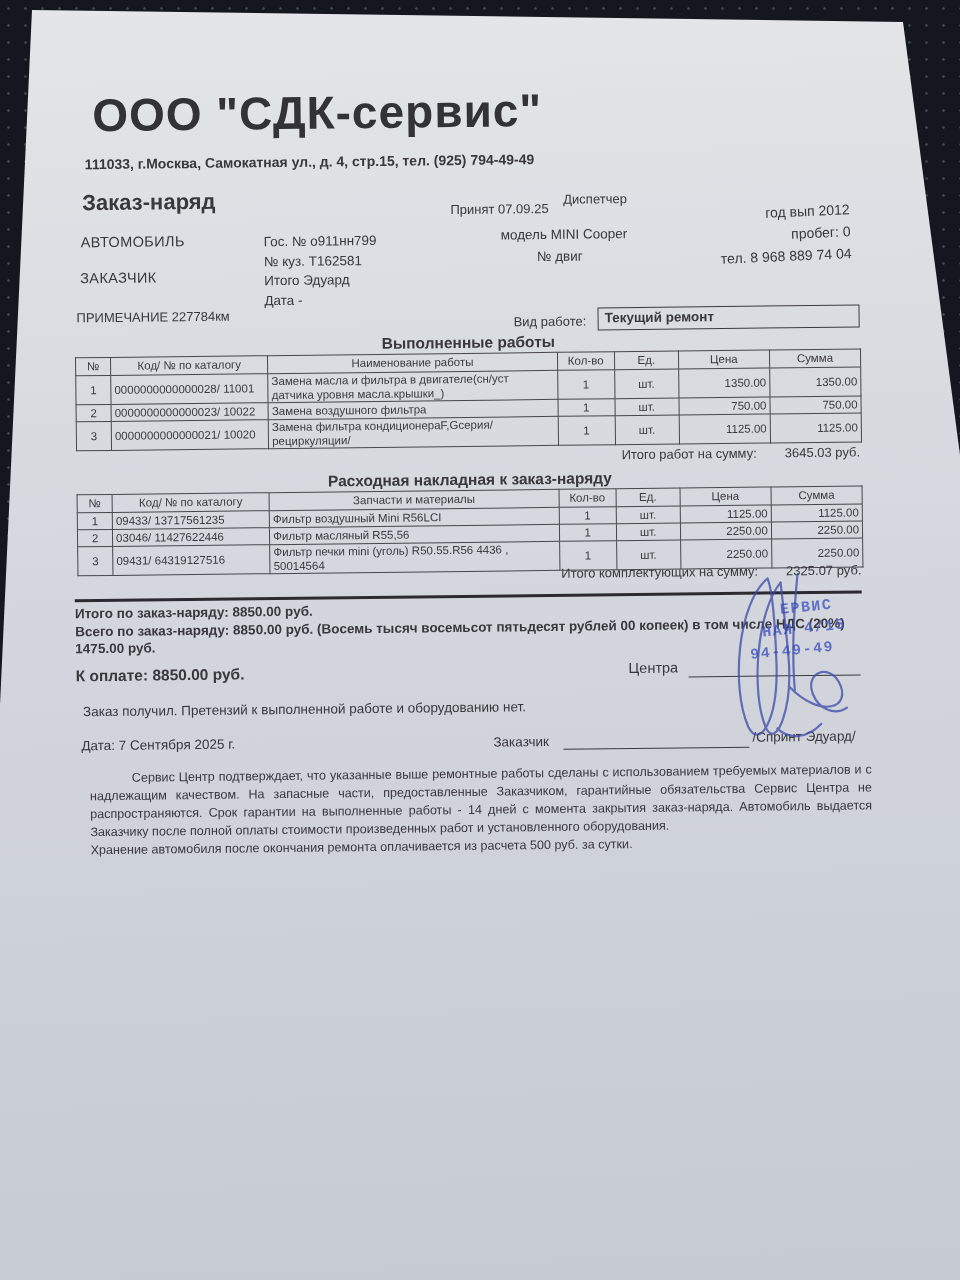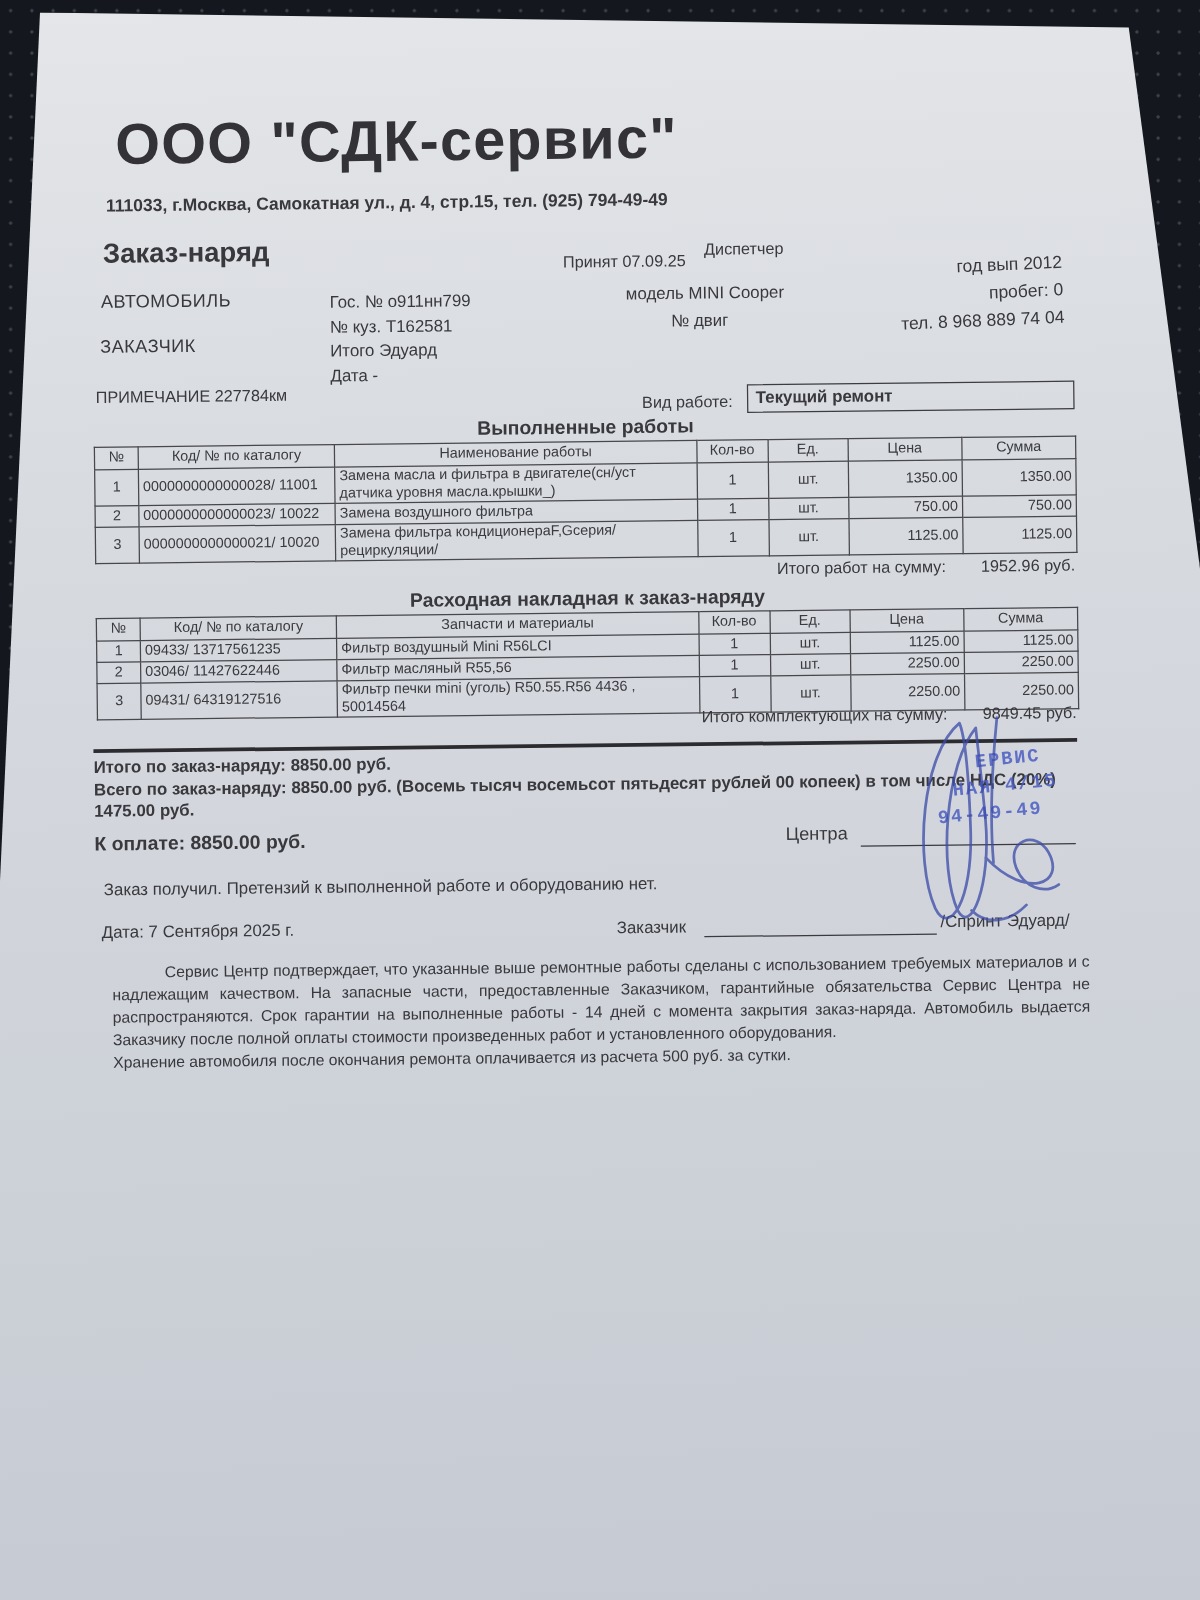--- a/index.html
+++ b/index.html
@@ -128,21 +128,21 @@
           <td class="l">0000000000000021/ 10020</td>
           <td class="l">Замена фильтра кондиционераF,Gсерия/рециркуляции/</td>
           <td class="c">1</td>
           <td class="c">шт.</td>
           <td class="r">1125.00</td>
           <td class="r">1125.00</td>
         </tr>
       </tbody>
     </table>
     <div class="abs totline" style="left:78px;top:449px;">
-      <span>Итого работ на сумму:</span><span class="val">1952.96 руб.</span>
+      <span>Итого работ на сумму:</span><span class="val">3645.03 руб.</span>
     </div>
 
     <div class="abs ttitle" style="left:78px;top:471px;">Расходная накладная к заказ-наряду</div>
     <table class="t abs" style="left:78px;top:490px;">
       <colgroup>
           <col style="width:35px">
           <col style="width:157px">
           <col style="width:289px">
           <col style="width:57px">
           <col style="width:64px">
@@ -184,21 +184,21 @@
           <td class="l">09431/ 64319127516</td>
           <td class="l">Фильтр печки mini (уголь) R50.55.R56   4436 , 50014564</td>
           <td class="c">1</td>
           <td class="c">шт.</td>
           <td class="r">2250.00</td>
           <td class="r">2250.00</td>
         </tr>
       </tbody>
     </table>
     <div class="abs totline" style="left:78px;top:567px;">
-      <span>Итого комплектующих на сумму:</span><span class="val">9849.45 руб.</span>
+      <span>Итого комплектующих на сумму:</span><span class="val">2325.07 руб.</span>
     </div>
 
     <div class="abs totblock" style="left:75px;top:595px;">
       <div>Итого по заказ-наряду: 8850.00 руб.</div>
       <div>Всего по заказ-наряду: 8850.00 руб. (Восемь тысяч восемьсот пятьдесят рублей 00 копеек) в том числе НДС (20%) 1475.00 руб.</div>
       <div class="pay">К оплате: 8850.00 руб.</div>
     </div>
 
     <div class="abs" style="left:628px;top:662px;font-size:14.5px;">Центра</div>
     <div class="abs sigline" style="left:688px;top:679px;width:172px;"></div>

